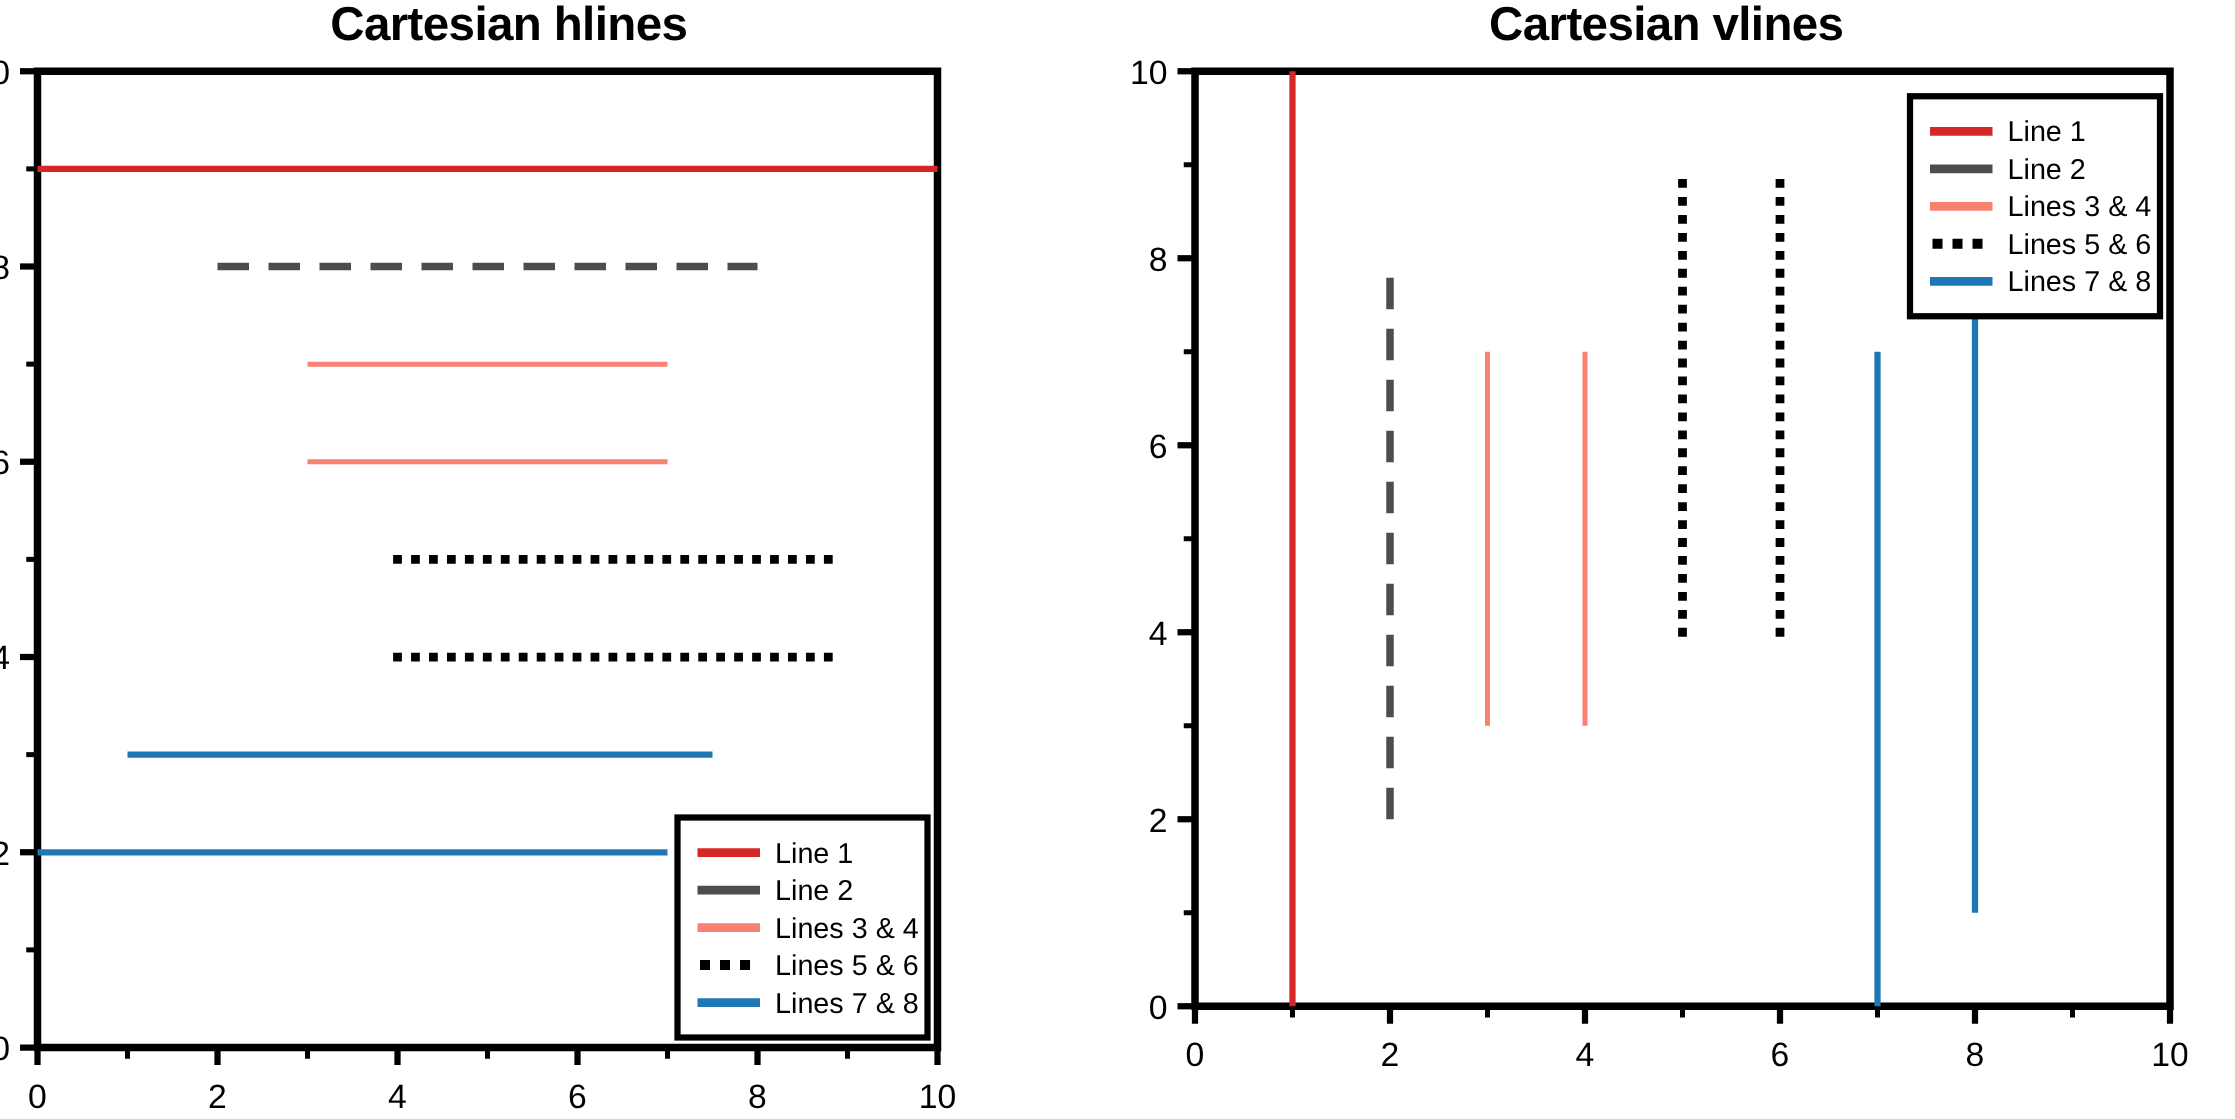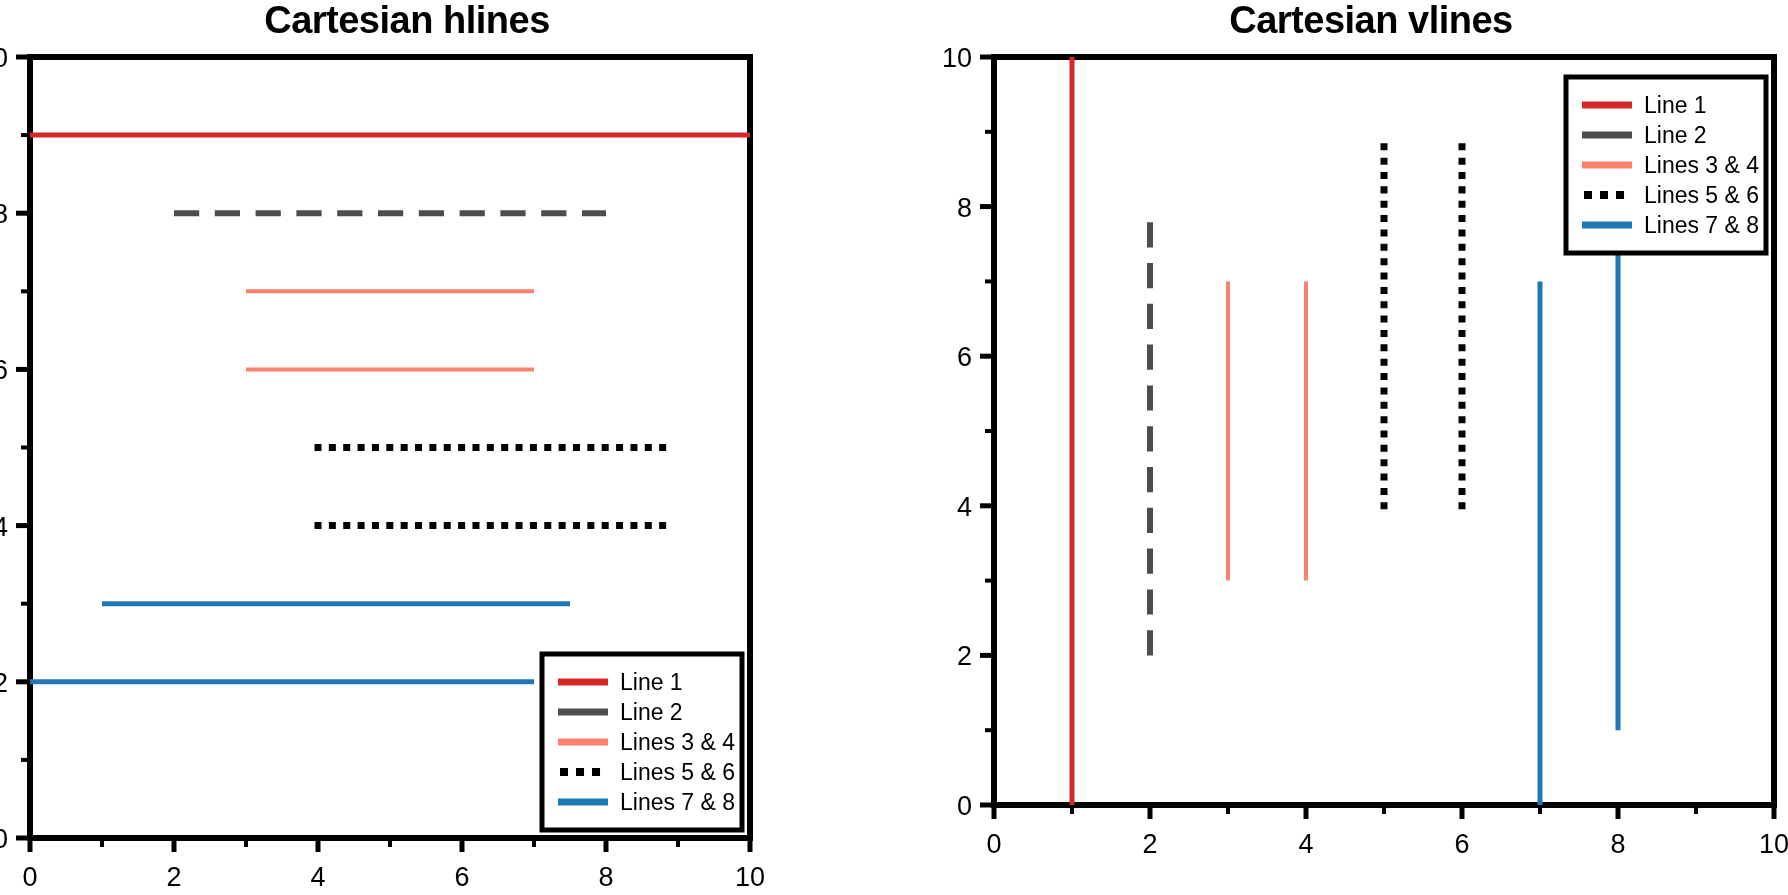--- a/index.html
+++ b/index.html
@@ -17,21 +17,21 @@
     position: relative;
     width: 1788px;
     height: 669px;
   }
   .panel {
     position: absolute;
     top: 0;
     height: 895px;
   }
   #panel-left  { left: 0px;   width: 894px; }
-  #panel-right { left: 894px; width: 894px; }
+  #panel-right { left: 856px; width: 894px; }
 
   .panel-title {
     position: absolute;
     top: 0px;
     left: 0;
     width: 100%;
     text-align: center;
     font-size: 38px;
     font-weight: bold;
     color: #000000;

